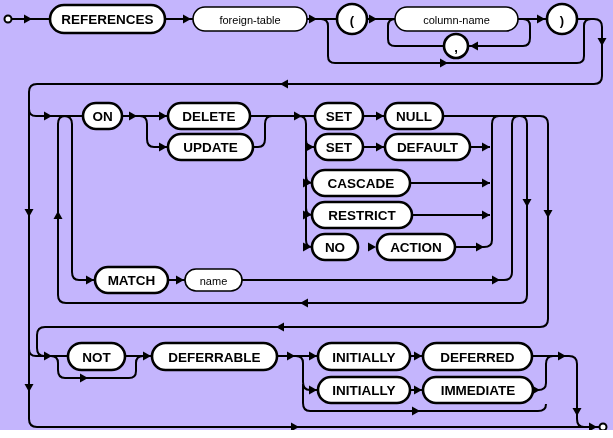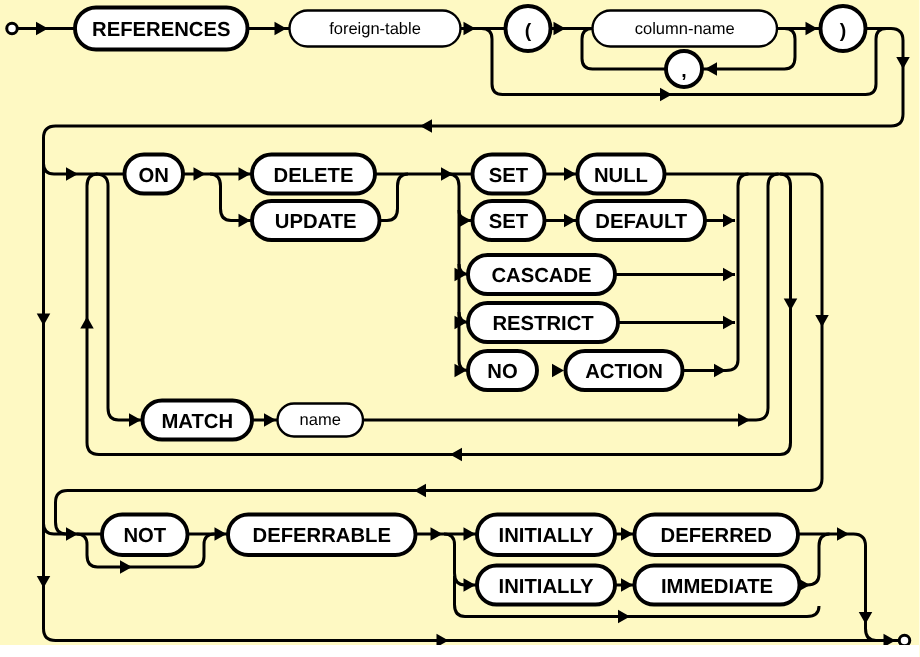--- a/index.html
+++ b/index.html
@@ -1,16 +1,16 @@
 <!DOCTYPE html>
 <html><head>
 <meta charset="utf-8">
 <style>
   html,body{margin:0;padding:0;background:#ffffff;}
-  .canvas{position:relative;width:613px;height:430px;background:#fef9c3;overflow:hidden;}
+  .canvas{position:relative;width:613px;height:430px;background:#c4b5fd;overflow:hidden;}
   svg{display:block;}
   .line{stroke:#000000;stroke-width:2;fill:none;}
   .kwbox{fill:#ffffff;stroke:#000000;stroke-width:2.6;}
   .ntbox{fill:#ffffff;stroke:#000000;stroke-width:1.6;}
   .circ{fill:#ffffff;stroke:#000000;stroke-width:2.6;}
   .term{fill:#ffffff;stroke:#000000;stroke-width:2;}
   .arrow{fill:#000000;stroke:none;}
   text.kw{font:bold 13.5px "Liberation Sans", sans-serif;fill:#000000;}
   text.nt{font:11px "Liberation Sans", sans-serif;fill:#000000;}
   text.punct{font:bold 13px "Liberation Sans", sans-serif;fill:#000000;}

